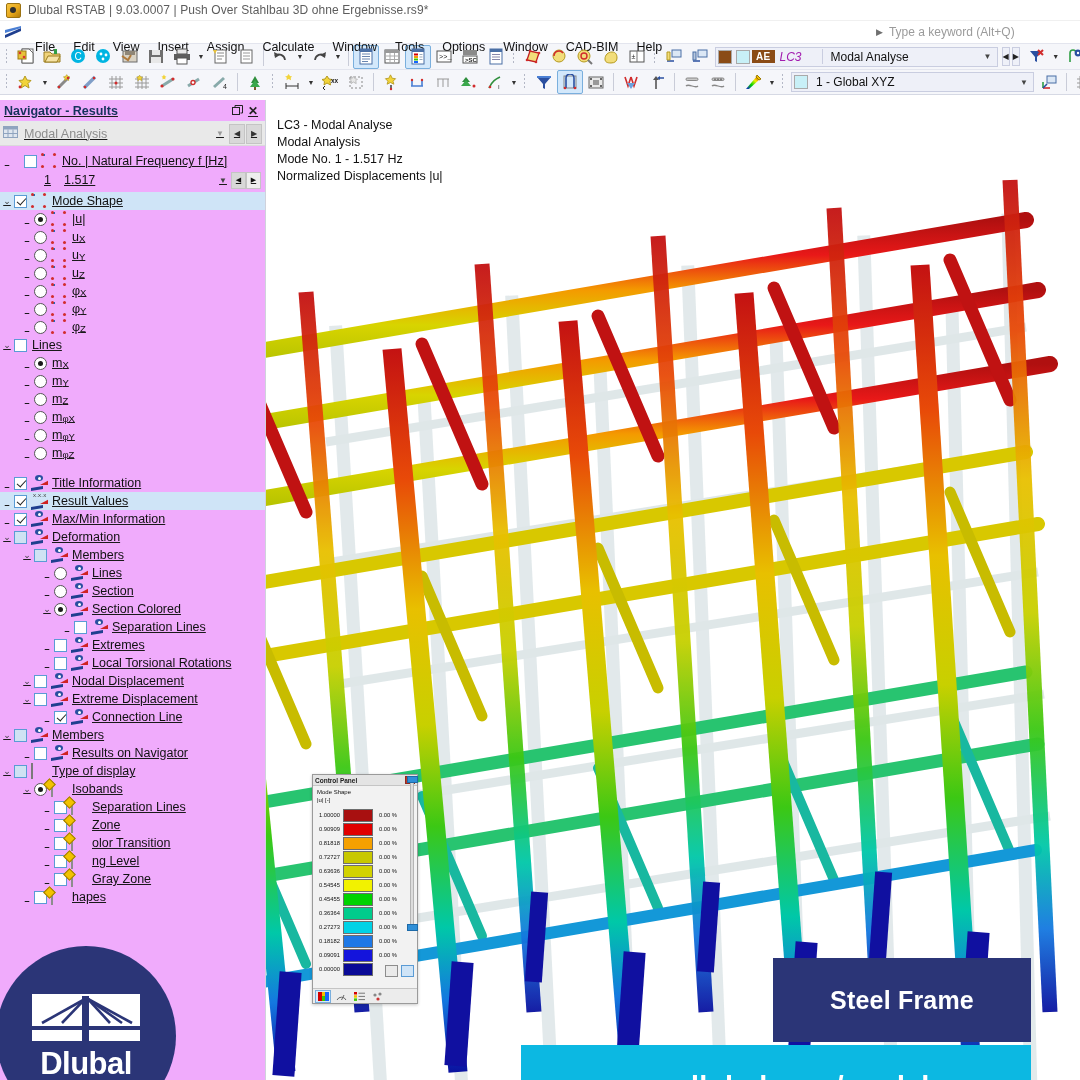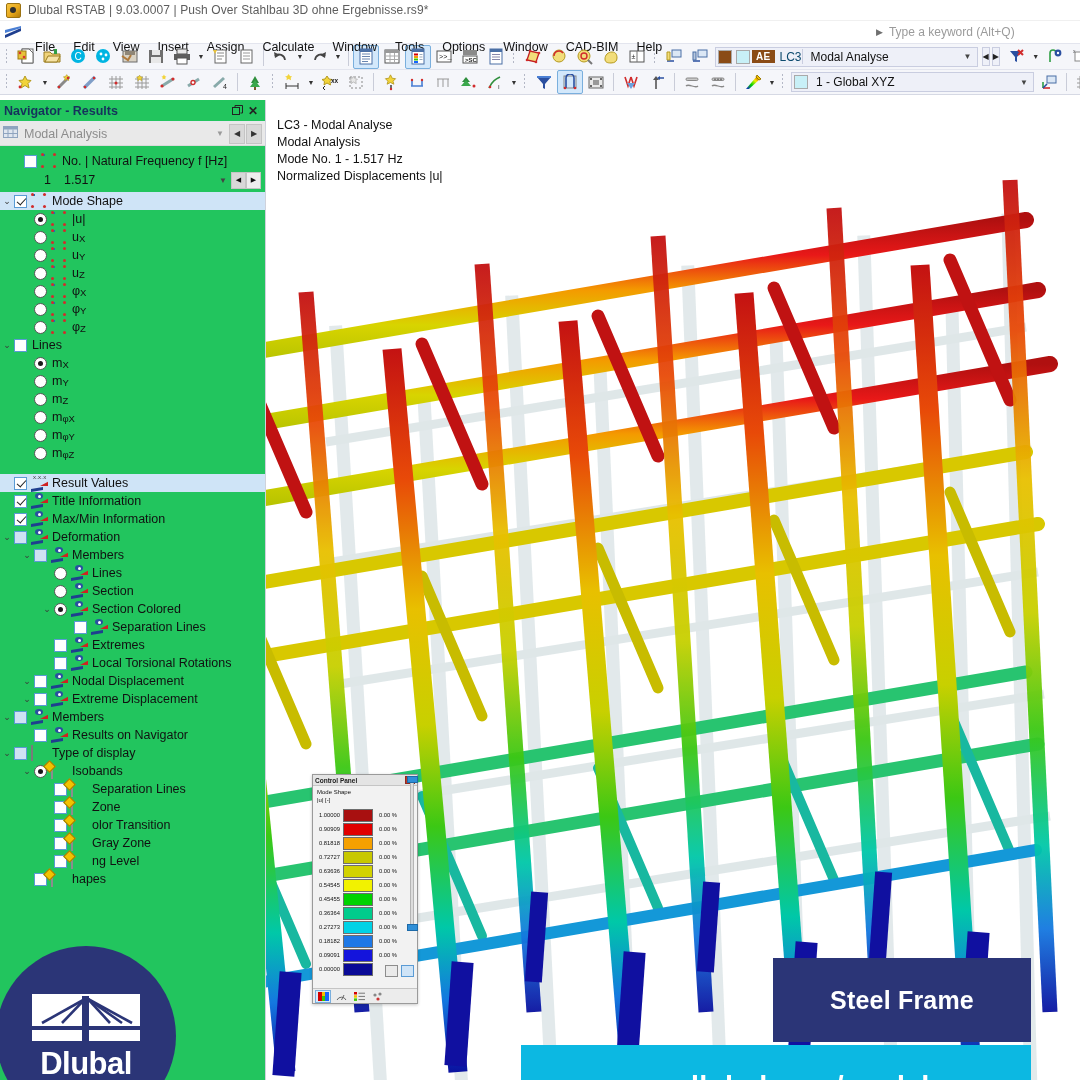--- a/index.html
+++ b/index.html
@@ -68,38 +68,38 @@
   }
   .tb-caret{ width:12px;height:24px;display:flex;align-items:center;justify-content:center;
              font-size:7px;color:#333; flex:none;}
   .tb-combo {
     display:flex; align-items:center; height:20px; background:#eef0f8;
     border:1px solid #c9cde0; margin:0 2px; flex:none;
   }
   .tb-combo .sw{ width:14px;height:14px;margin:0 2px; border:1px solid #a9a9a9;}
   .tb-combo .ae{ background:#8a4b16; color:#fff; font-size:10px; font-weight:bold;
                  padding:1px 4px; margin-right:5px; letter-spacing:.3px;}
-  .tb-combo .lc{ font-size:12px; color:#0c4a6e; margin-right:0;}
+  .tb-combo .lc{ font-size:12px; color:#a21caf; margin-right:20px;font-style:italic;}
   .tb-combo .vsep{ width:1px;height:15px;background:#c9cde0;margin-right:8px;}
   .tb-combo .txt{ font-size:12px; color:#111; }
   .tb-combo .dd{ width:18px;height:18px;display:flex;align-items:center;justify-content:center;
                  font-size:8px;color:#444;}
   .navbtn{ width:16px;height:19px; display:flex;align-items:center;justify-content:center;
            border:1px solid #c9cde0; background:#eef0f8; font-size:8px; color:#222; margin-left:2px;}
 
   
   .ic { width:18px;height:17px; position:relative; display:block; }
 
   
   .main { position:absolute; top:100px; left:0; width:1080px; height:980px; }
 
   
   .navigator {
     position:absolute; left:0; top:0; width:266px; height:980px;
-    background:#22c55e; border-right:1px solid #cfd2dc; overflow:hidden;
+    background:#f0abfc; border-right:1px solid #cfd2dc; overflow:hidden;text-decoration:underline;
   }
   .nav-header{
     height:22px; display:flex; align-items:center; padding:0 4px;
     font-weight:bold; font-size:12.5px; color:#16325c;
     border-bottom:1px solid #e6e8ef;
   }
   .nav-header .t{ flex:1; }
   .nav-hbtn{ width:16px;height:16px; display:flex;align-items:center;justify-content:center;
              color:#222; font-size:12px; cursor:default;}
   .nav-combo{
@@ -1082,43 +1082,43 @@
             <span class="exp blank">▸</span>
             <span class="rdo"></span>
             <span style="width:1px;flex:none"></span>
             <span class="lbl">m</span>
             <span class="lbl"><span class="sub">φZ</span></span>
           </div>
         </div>
 
       <div style="height:10px"></div>
       <div class="tree" id="tree2">
+          <div class="row">
+            <span style="width:0px;flex:none"></span>
+            <span class="exp blank">▸</span>
+            <span class="cbx checked"></span>
+            <span class="ti">
+              <span style="position:relative;display:block;width:17px;height:14px">
+                <span class="icon-def" style="position:absolute;left:0;top:2px"></span>
+                <span class="icon-eye"></span>
+              </span>
+            </span>
+            <span class="lbl">Title Information</span>
+          </div>
           <div class="row sel">
             <span style="width:0px;flex:none"></span>
             <span class="exp blank">▸</span>
             <span class="cbx checked"></span>
             <span class="ti">
               <span style="position:relative;display:block;width:17px;height:14px">
                 <span class="icon-xxx">x.x.x</span>
                 <span class="icon-def" style="position:absolute;left:0;top:3px"></span>
               </span>
             </span>
             <span class="lbl">Result Values</span>
-          </div>
-          <div class="row">
-            <span style="width:0px;flex:none"></span>
-            <span class="exp blank">▸</span>
-            <span class="cbx checked"></span>
-            <span class="ti">
-              <span style="position:relative;display:block;width:17px;height:14px">
-                <span class="icon-def" style="position:absolute;left:0;top:2px"></span>
-                <span class="icon-eye"></span>
-              </span>
-            </span>
-            <span class="lbl">Title Information</span>
           </div>
           <div class="row">
             <span style="width:0px;flex:none"></span>
             <span class="exp blank">▸</span>
             <span class="cbx checked"></span>
             <span class="ti">
               <span style="position:relative;display:block;width:17px;height:14px">
                 <span class="icon-def" style="position:absolute;left:0;top:2px"></span>
                 <span class="icon-eye"></span>
               </span>
@@ -1237,20 +1237,32 @@
             <span style="width:20px;flex:none"></span>
             <span class="exp">⌄</span>
             <span class="cbx"></span>
             <span class="ti">
               <span style="position:relative;display:block;width:17px;height:14px">
                 <span class="icon-def" style="position:absolute;left:0;top:2px"></span>
                 <span class="icon-eye"></span>
               </span>
             </span>
             <span class="lbl">Extreme Displacement</span>
+          </div>
+          <div class="row">
+            <span style="width:40px;flex:none"></span>
+            <span class="exp blank">▸</span>
+            <span class="cbx checked"></span>
+            <span class="ti">
+              <span style="position:relative;display:block;width:17px;height:14px">
+                <span class="icon-def" style="position:absolute;left:0;top:2px"></span>
+                <span class="icon-eye"></span>
+              </span>
+            </span>
+            <span class="lbl">Connection Line</span>
           </div>
           <div class="row">
             <span style="width:0px;flex:none"></span>
             <span class="exp">⌄</span>
             <span class="cbx tri"></span>
             <span class="ti">
               <span style="position:relative;display:block;width:17px;height:14px">
                 <span class="icon-def" style="position:absolute;left:0;top:2px"></span>
                 <span class="icon-eye"></span>
               </span>
@@ -1302,28 +1314,28 @@
             <span class="exp blank">▸</span>
             <span class="cbx"></span>
             <span class="ti"><span class="icon-iso"></span></span>
             <span class="lbl">olor Transition</span>
           </div>
           <div class="row">
             <span style="width:40px;flex:none"></span>
             <span class="exp blank">▸</span>
             <span class="cbx"></span>
             <span class="ti"><span class="icon-iso"></span></span>
-            <span class="lbl">Gray Zone</span>
+            <span class="lbl">ng Level</span>
           </div>
           <div class="row">
             <span style="width:40px;flex:none"></span>
             <span class="exp blank">▸</span>
             <span class="cbx"></span>
             <span class="ti"><span class="icon-iso"></span></span>
-            <span class="lbl">ng Level</span>
+            <span class="lbl">Gray Zone</span>
           </div>
           <div class="row">
             <span style="width:20px;flex:none"></span>
             <span class="exp blank">▸</span>
             <span class="cbx"></span>
             <span class="ti"><span class="icon-iso"></span></span>
             <span class="lbl">hapes</span>
           </div>
         </div>
     </div>

